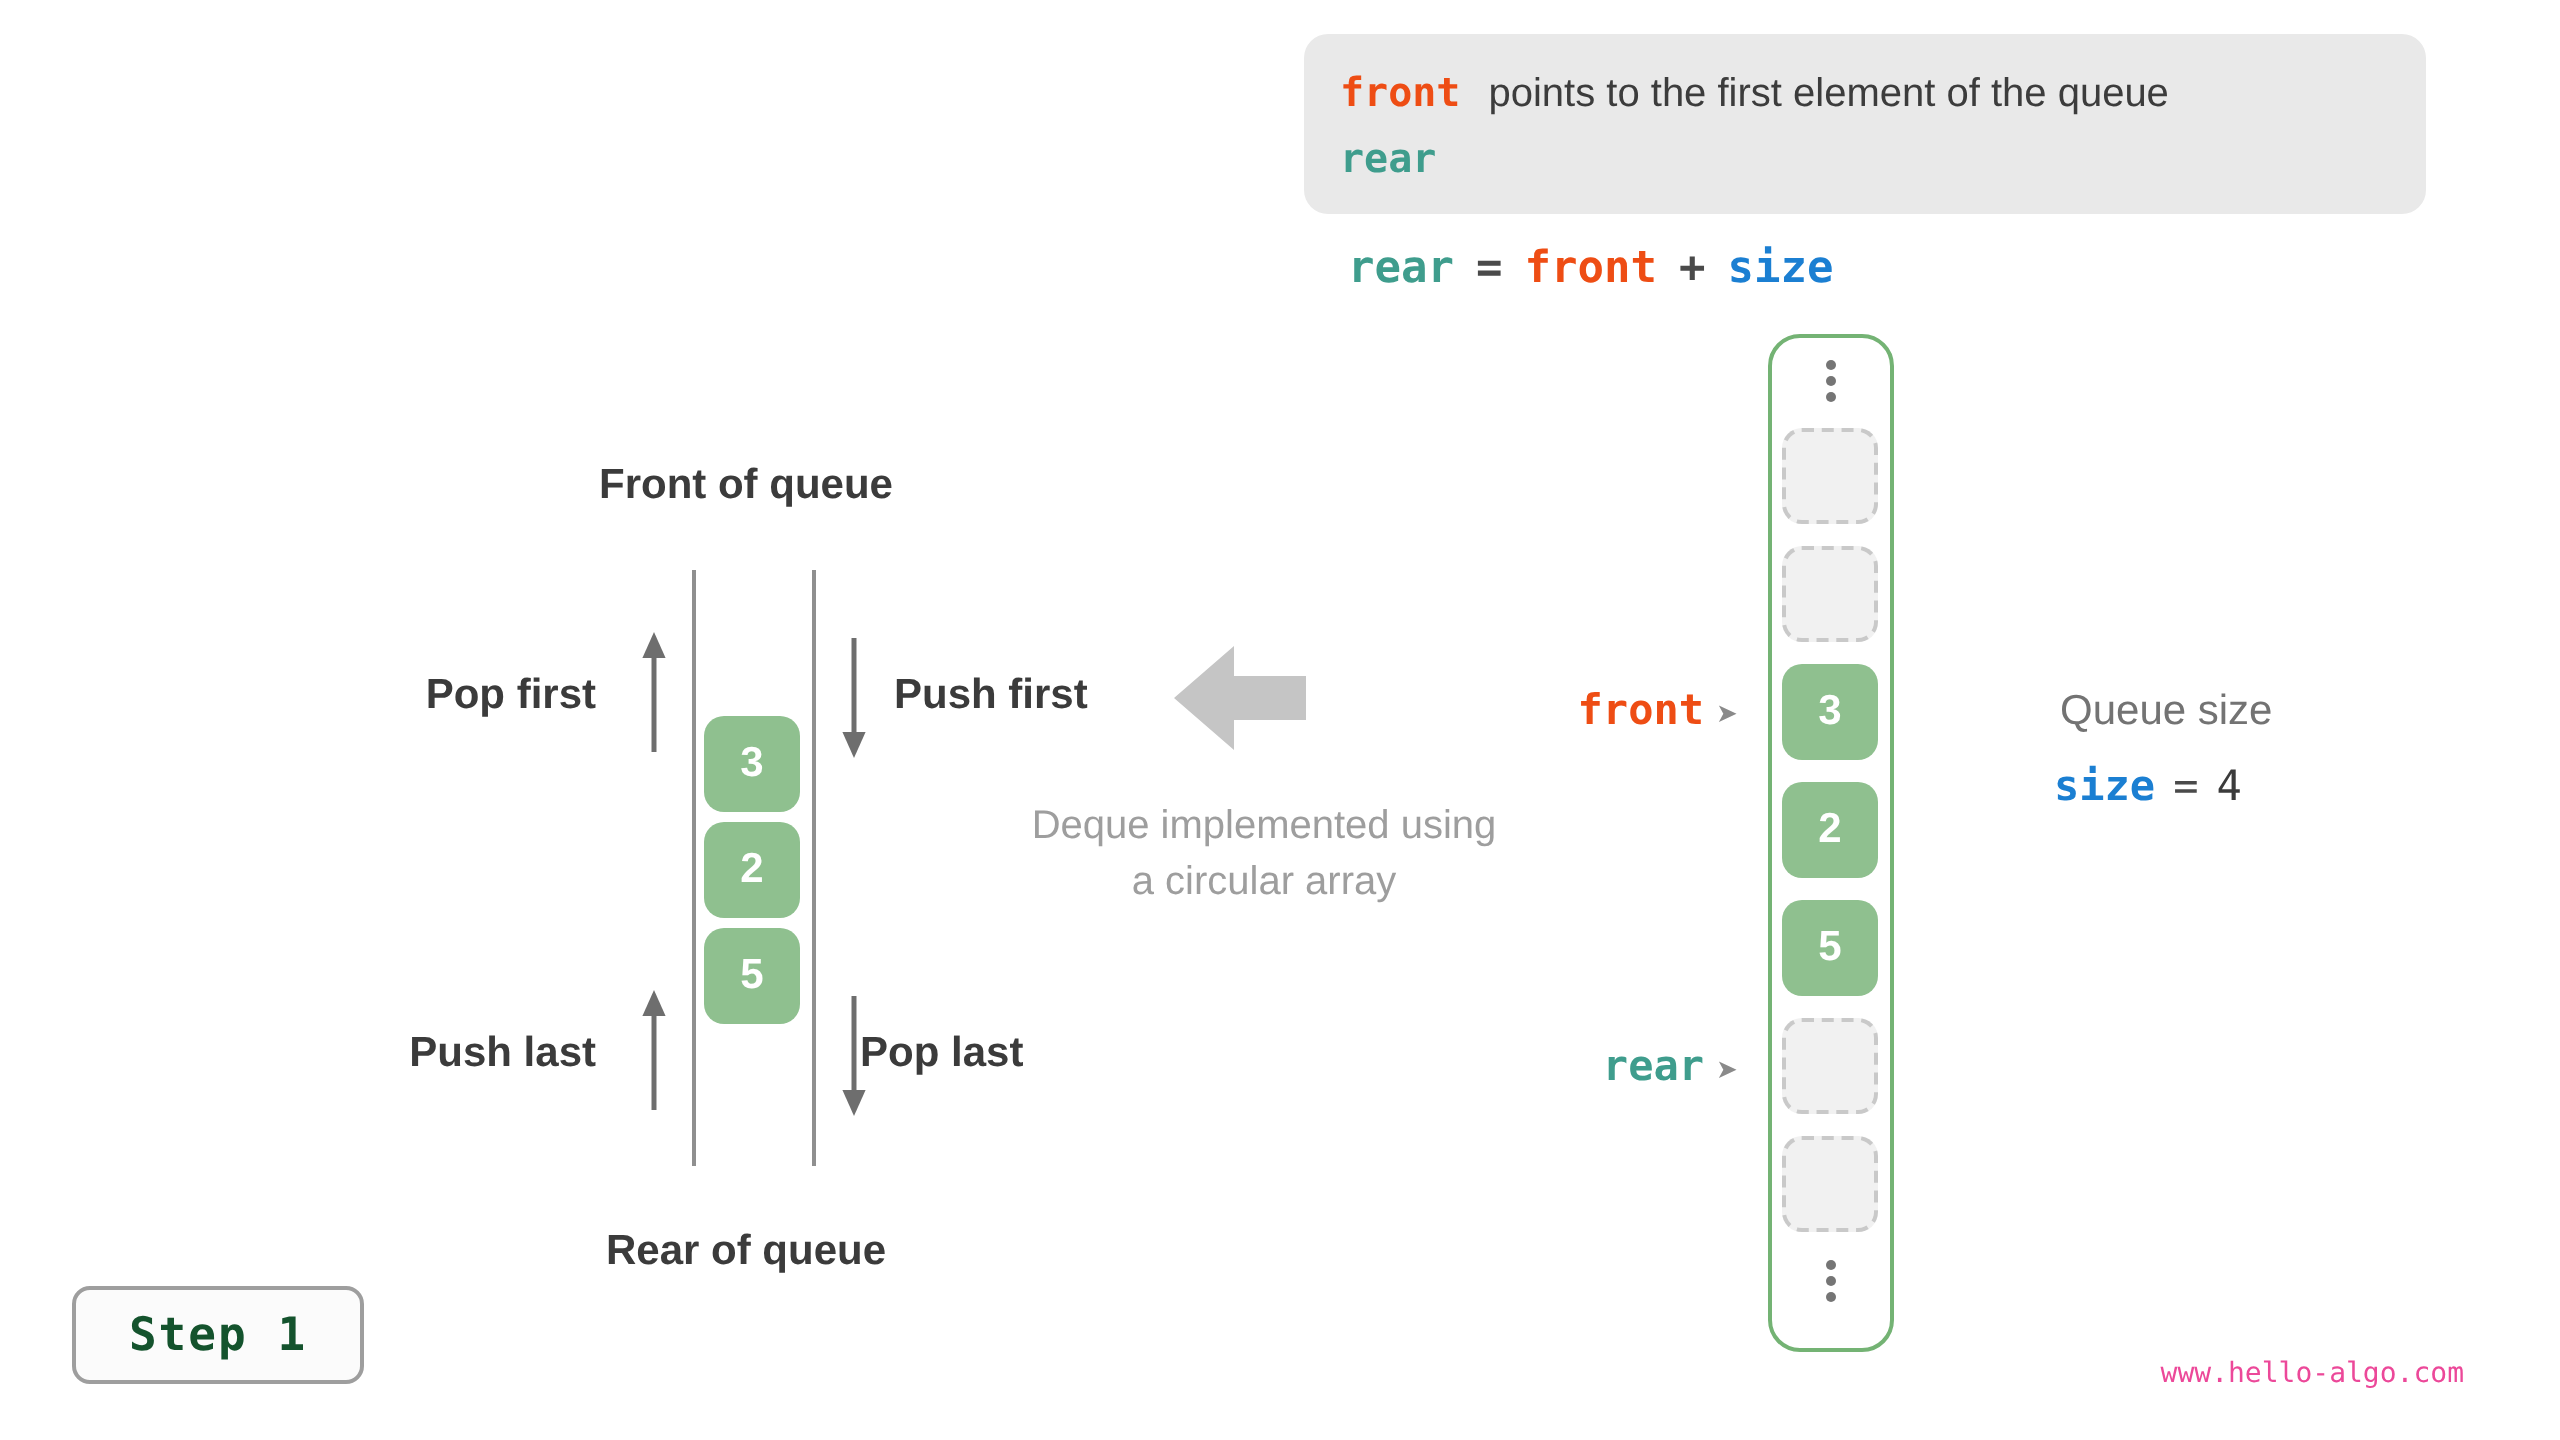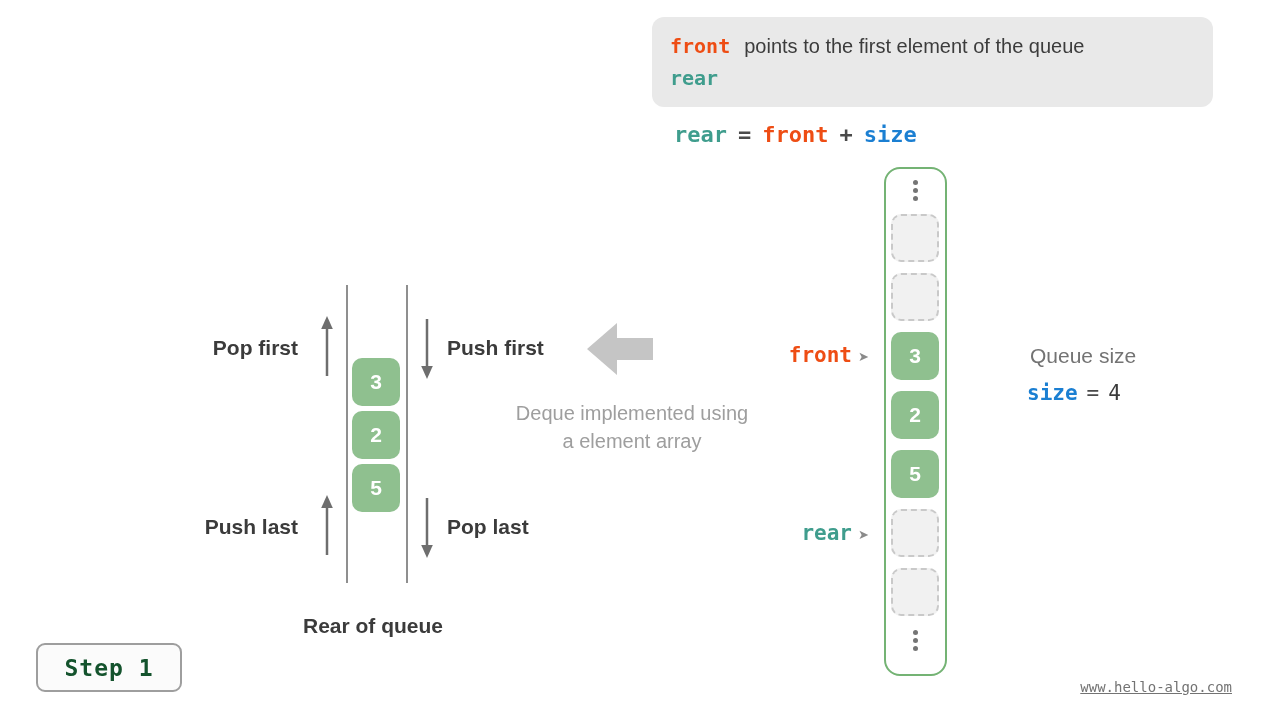--- a/index.html
+++ b/index.html
@@ -64,21 +64,21 @@
   .size-eq .plain{color:#3b3b3b;}
 
   
   .step-badge{
     left:36px;top:643px;width:146px;height:49px;box-sizing:border-box;
     border:2px solid #9e9e9e;border-radius:9px;background:#fbfbfb;
     display:flex;align-items:center;justify-content:center;
     font-size:23px;font-weight:bold;color:#14532d;letter-spacing:1px;
   }
 
-  .watermark{left:1032px;top:679px;width:200px;text-align:right;font-size:14px;color:#737373;text-decoration:underline;}
+  .watermark{left:1032px;top:679px;width:200px;text-align:right;font-size:14px;color:#ec4899;}
 </style>
 </head>
 <body>
 
 <div id="stage">
 
   <div class="abs info-box">
     <div class="info-line">
       <span class="mono kw kw-front">front</span>
       <span class="info-text">points to the first element of the queue</span>
@@ -89,20 +89,21 @@
   </div>
 
   <div class="abs equation mono">
     <span class="kw-rear">rear</span>
     <span class="op">=</span>
     <span class="kw-front">front</span>
     <span class="op">+</span>
     <span class="kw-size">size</span>
   </div>
 
+  <div class="abs h-label centered" style="left:253px;top:231px;width:240px;">Front of queue</div>
 
   <div class="abs vline" style="left:346px;top:285px;height:298px;"></div>
   <div class="abs vline" style="left:406px;top:285px;height:298px;"></div>
 
   <div class="abs qcell" style="left:352px;top:358px;">3</div>
   <div class="abs qcell" style="left:352px;top:411px;">2</div>
   <div class="abs qcell" style="left:352px;top:464px;">5</div>
 
   <div class="abs h-label" style="left:150px;top:336px;width:148px;text-align:right;">Pop first</div>
   <svg class="abs" style="left:320px;top:316px;" width="14" height="63" viewBox="0 0 14 63">
@@ -115,34 +116,34 @@
     <line x1="7" y1="3" x2="7" y2="54" stroke="#6e6e6e" stroke-width="2.5"></line>
     <polygon points="7,63 1.2,50 12.8,50" fill="#6e6e6e"></polygon>
   </svg>
 
   <div class="abs h-label" style="left:150px;top:515px;width:148px;text-align:right;">Push last</div>
   <svg class="abs" style="left:320px;top:495px;" width="14" height="63" viewBox="0 0 14 63">
     <line x1="7" y1="60" x2="7" y2="9" stroke="#6e6e6e" stroke-width="2.5"></line>
     <polygon points="7,0 1.2,13 12.8,13" fill="#6e6e6e"></polygon>
   </svg>
 
-  <div class="abs h-label" style="left:447px;top:515px;">Pop last</div>
+  <div class="abs h-label" style="left:430px;top:515px;">Pop last</div>
   <svg class="abs" style="left:420px;top:495px;" width="14" height="63" viewBox="0 0 14 63">
     <line x1="7" y1="3" x2="7" y2="54" stroke="#6e6e6e" stroke-width="2.5"></line>
     <polygon points="7,63 1.2,50 12.8,50" fill="#6e6e6e"></polygon>
   </svg>
 
   <div class="abs h-label centered" style="left:253px;top:614px;width:240px;">Rear of queue</div>
 
   <svg class="abs" style="left:587px;top:322px;" width="66" height="55" viewBox="0 0 66 55">
     <polygon points="0,27 30,1 30,16 66,16 66,38 30,38 30,53" fill="#c5c5c5"></polygon>
   </svg>
   <div class="abs caption centered" style="left:482px;top:399px;width:300px;">
     <div>Deque implemented using</div>
-    <div>a element array</div>
+    <div>a circular array</div>
   </div>
 
   <div class="abs array-frame"></div>
 
   <div class="abs dots" style="left:913px;top:180px;">
       <span></span>
       <span></span>
       <span></span>
     </div>
 

